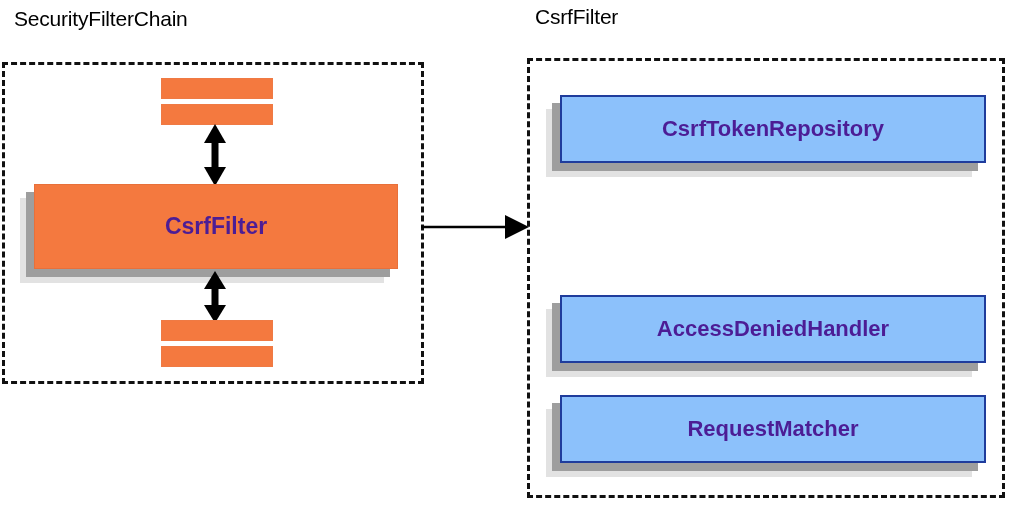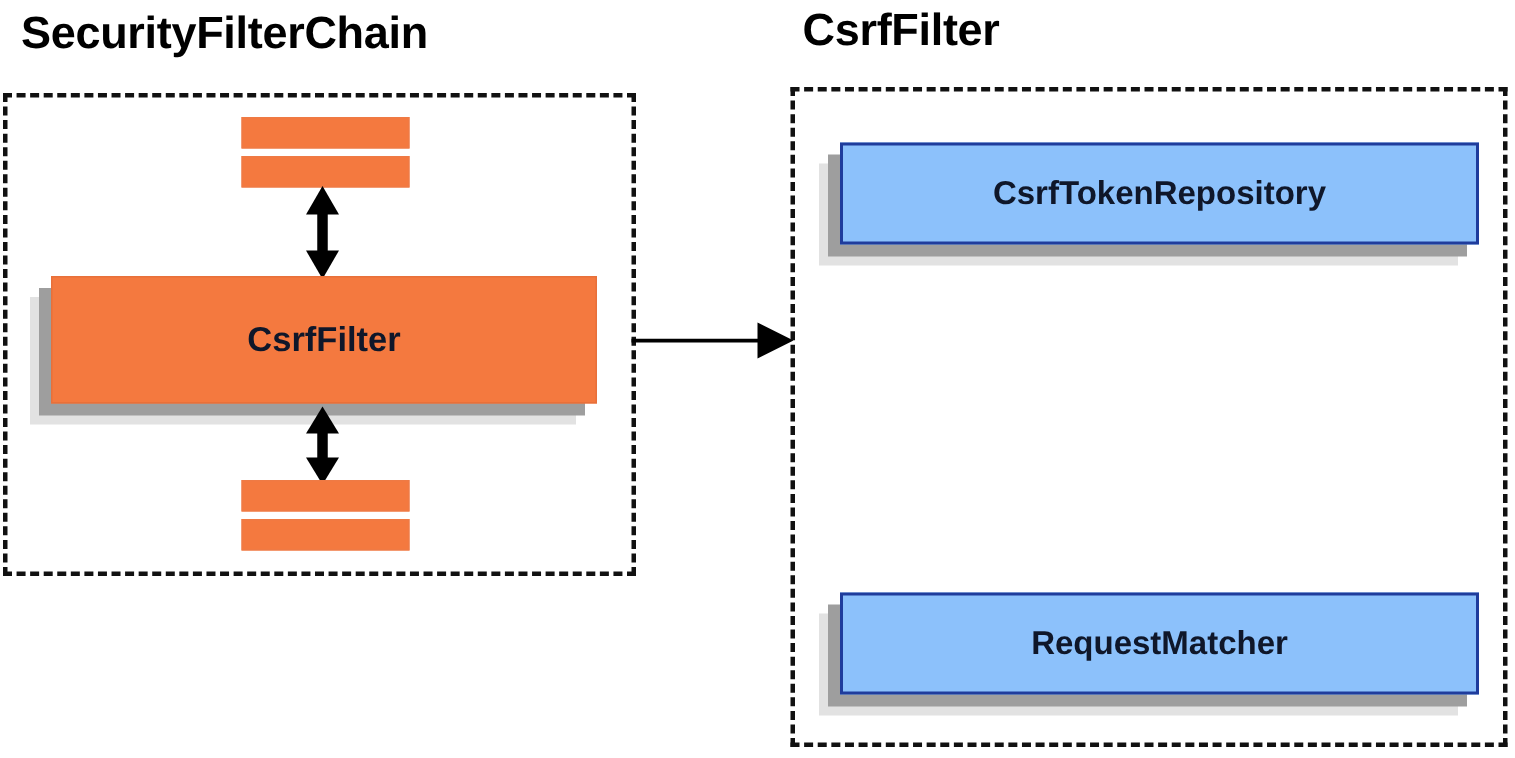--- a/index.html
+++ b/index.html
@@ -7,22 +7,22 @@
     width:1010px;height:505px;
     background:#ffffff;
     font-family:"Liberation Sans", sans-serif;
     overflow:hidden;
     position:relative;
   }
   #stage{position:absolute;left:0;top:0;width:1010px;height:505px;}
 
   .title{
     position:absolute;
-    font-weight:bold;
-    font-size:30px;
+    font-weight:normal;
+    font-size:21px;
     color:#000000;
     letter-spacing:-0.2px;
     white-space:nowrap;
     line-height:1;
   }
 
   .dashed-group{
     position:absolute;
     border:3px dashed #111111;
     box-sizing:border-box;
@@ -47,21 +47,21 @@
     position:absolute;
     left:0; top:0;
     width:100%; height:100%;
     box-sizing:border-box;
     display:flex;
     align-items:center;
     justify-content:center;
   }
   .node .face span{
     font-weight:bold;
-    color:#0f172a;
+    color:#4c1d95;
     white-space:nowrap;
     line-height:1;
   }
 
   .face.orange{
     background:#f4793f;
     border:1px solid #e8703a;
   }
   .face.orange span{font-size:23px;}
 
@@ -128,20 +128,27 @@
 
   <div class="node" style="left:560px;top:95px;width:426px;height:68px;">
     <div class="sh-light"></div>
     <div class="sh-dark"></div>
     <div class="face blue">
       <span>CsrfTokenRepository</span>
     </div>
   </div>
 
 
+  <div class="node" style="left:560px;top:295px;width:426px;height:68px;">
+    <div class="sh-light"></div>
+    <div class="sh-dark"></div>
+    <div class="face blue">
+      <span>AccessDeniedHandler</span>
+    </div>
+  </div>
 
   <div class="node" style="left:560px;top:395px;width:426px;height:68px;">
     <div class="sh-light"></div>
     <div class="sh-dark"></div>
     <div class="face blue">
       <span>RequestMatcher</span>
     </div>
   </div>
 
 </div>

